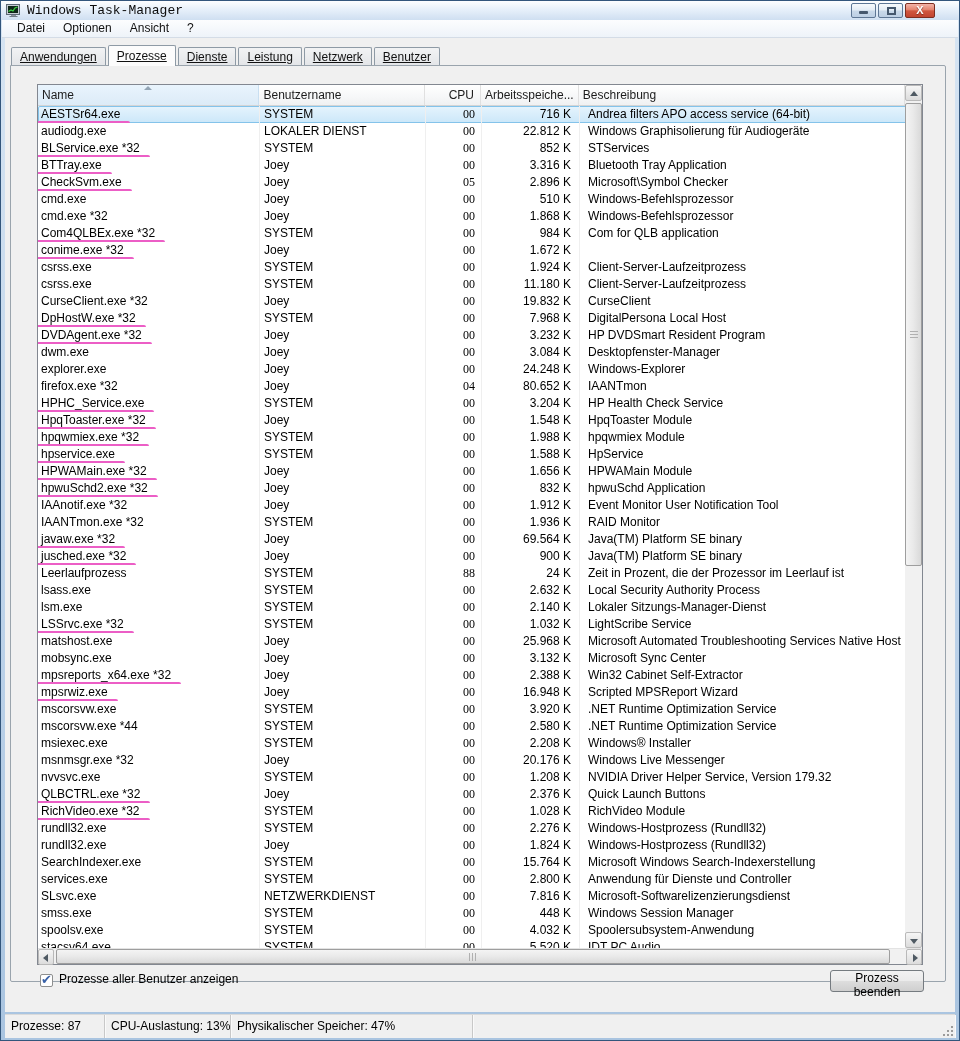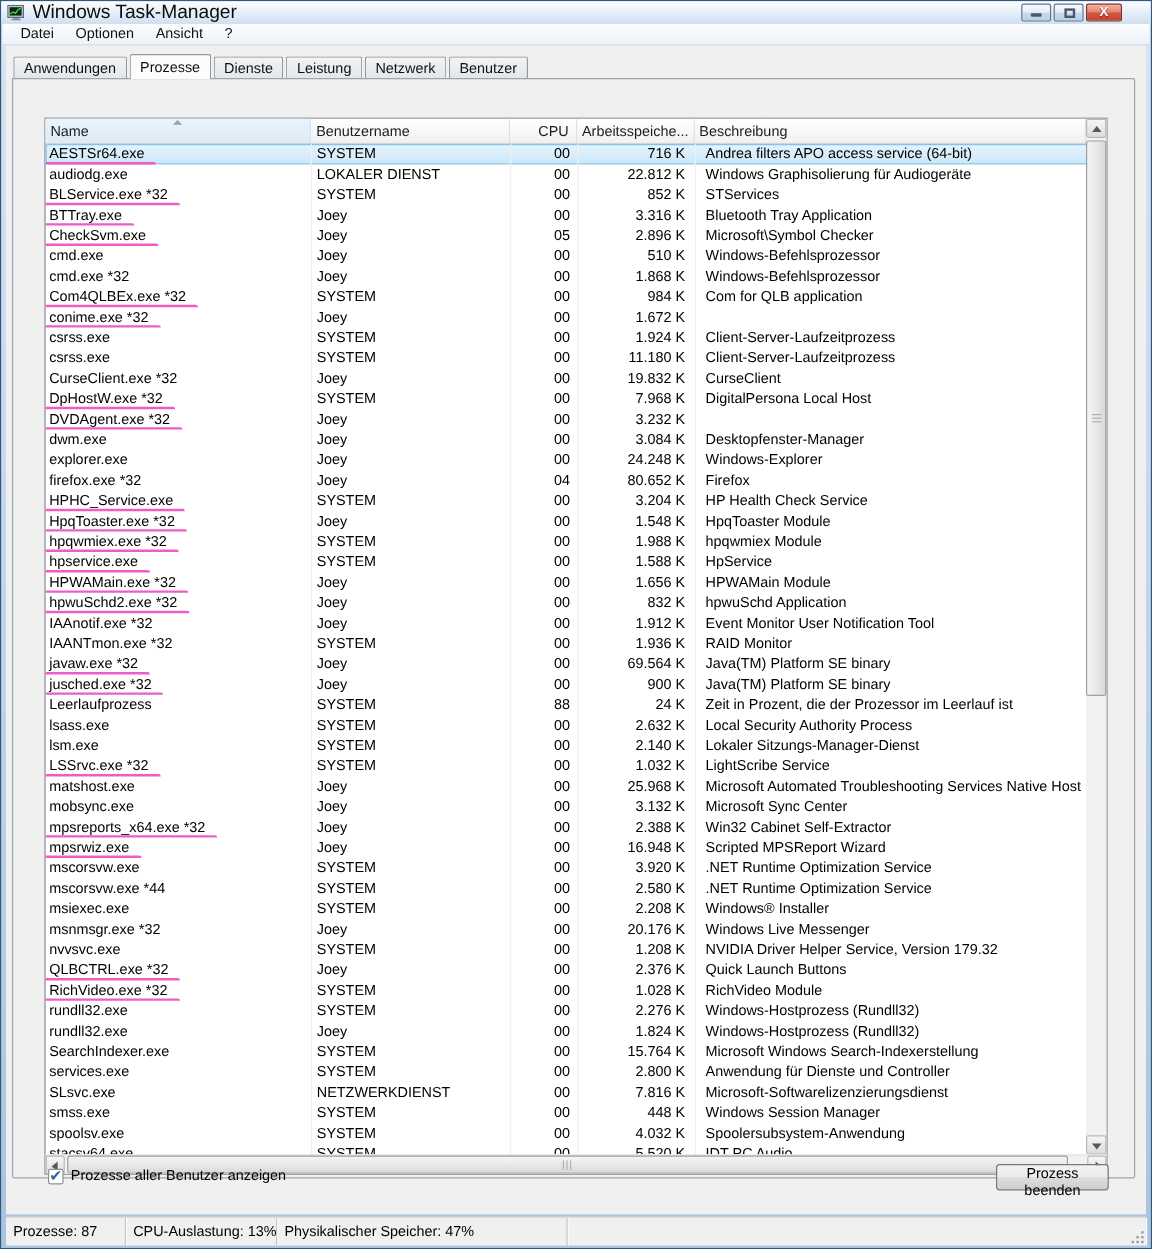--- a/index.html
+++ b/index.html
@@ -6,21 +6,21 @@
   html,body { width:960px; height:1041px; background:#fff; font-family:"Liberation Sans","DejaVu Sans",sans-serif; }
   .window { position:absolute; top:0; left:0; width:960px; height:1041px;
     background:linear-gradient(180deg,#d7e5f3 0%,#bcd2e9 60%,#a9c4e0 100%);
     border:1px solid #33567c; overflow:hidden; }
 
   
   .titlebar { position:absolute; top:0; left:0; right:0; height:19px;
     background:linear-gradient(180deg,#fdfeff 0%,#e7f0fa 45%,#cfdff1 100%);
     display:flex; align-items:center; padding-left:5px; }
   .app-icon { width:15px; height:13px; margin-right:6px; flex:0 0 auto; }
-  .title-text { font-size:16px; color:#0d0d0d; }
+  .title-text { font-size:13px; color:#0d0d0d;font-family:Liberation Mono, monospace; }
   .winbtns { position:absolute; right:24px; top:2px; display:flex; gap:2px; }
   .wbtn { width:25px; height:15px; border:1px solid #5e7795; border-radius:2px;
     background:linear-gradient(180deg,#f7fafc 0%,#e3ecf5 48%,#c9d9ea 52%,#bccfe4 100%);
     position:relative; cursor:default; }
   .wbtn.close { width:30px; border-color:#7c2d20;
     background:linear-gradient(180deg,#f3b4a8 0%,#e4826d 46%,#d05740 52%,#c24530 100%); }
   .glyph-min { position:absolute; left:7px; right:7px; bottom:3px; height:3px; background:#45586e; border-radius:1px; }
   .glyph-max { position:absolute; left:8px; top:3px; width:9px; height:8px; border:2px solid #45586e; }
   .glyph-close { position:absolute; left:0; top:0; right:0; bottom:0; color:#fff; font-size:11px; font-weight:bold;
     text-align:center; line-height:13px; text-shadow:0 1px 1px #7c2d20; }
@@ -31,47 +31,47 @@
     display:flex; align-items:center; padding-left:6px; }
   .menu-item { font-size:12px; color:#111; padding:0 9px; line-height:17px; }
 
   
   .client { position:absolute; top:37px; left:4px; right:4px; bottom:28px; background:#f0f0f0; }
 
   
   .tabs { position:absolute; top:7px; left:6px; height:21px; display:flex; align-items:flex-end; }
   .tab { font-size:12px; color:#111; height:19px; line-height:18px; padding:0 8px;
     border:1px solid #8e9aa5; border-bottom:none; border-radius:2px 2px 0 0; margin-right:2px;
-    background:linear-gradient(180deg,#f2f3f4,#e3e5e8); position:relative; z-index:1; }
+    background:linear-gradient(180deg,#f2f3f4,#e3e5e8); position:relative; z-index:1;text-decoration:underline; }
   .tab.active { height:21px; background:#fcfcfc; z-index:3; line-height:20px; }
 
   
   .tabpage { position:absolute; top:27px; left:5px; right:9px; bottom:30px;
     background:#f0f0f0; border:1px solid #9aa4ad; border-radius:0 2px 2px 2px; z-index:2; }
 
   
   .listpanel { position:absolute; left:26px; top:18px; width:886px; height:881px;
-    background:#fff; border:1px solid #828790;margin-top:14px; }
+    background:#fff; border:1px solid #828790; }
   .lheader { position:absolute; top:0; left:0; height:21px; width:867px; display:flex;
     background:linear-gradient(180deg,#ffffff,#f6f7f8 60%,#f0f1f2); border-bottom:1px solid #d5d5d5; }
   .hcell { font-size:12px; color:#1c1c1c; line-height:20px; padding-left:4px; border-right:1px solid #e0e0e0;
     position:relative; overflow:hidden; white-space:nowrap; }
   .hcell.sorted { background:linear-gradient(180deg,#e9f4fd,#dcebf7); border-right-color:#c9dff1; }
   .hcell.num { text-align:right; padding-right:6px; }
   .sort-arrow { position:absolute; top:1px; left:50%; margin-left:-4px; width:0; height:0;
     border-left:4px solid transparent; border-right:4px solid transparent; border-bottom:4px solid #93a5b5; }
 
   .lrows { position:absolute; top:21px; left:0; width:869px; bottom:16px; overflow:hidden; }
   .row { height:17px; display:flex; position:relative; }
   .row.partial { height:17px; }
   .cell { font-size:12px; color:#000; line-height:16px; white-space:nowrap; overflow:hidden;
     border-right:1px solid #efefef; }
   .c0 { width:222px; padding-left:3px; }
   .c1 { width:166px; padding-left:4px; }
-  .c2 { width:56px;  text-align:right; padding-right:6px; }
+  .c2 { width:56px;  text-align:right; padding-right:6px;font-family:Liberation Serif, serif; }
   .c3 { width:98px;  text-align:right; padding-right:8px; }
   .c4 { width:327px; padding-left:8px; border-right:none; }
   .row.selected { background:linear-gradient(180deg,#e6f4fd,#cbe7f9); border-radius:2px; box-shadow:inset 0 0 0 1px #84c3ea; }
   .nm { position:relative; display:inline-block; }
   .row.hl .nm::after { content:""; position:absolute; left:-5px; right:-10px; bottom:-3px; height:4px;
     background:#ec5ec6; border-radius:2px; }
 
   
   .vscroll { position:absolute; top:0; right:0; width:17px; bottom:16px; background:#f1f1f1; }
   .hscroll { position:absolute; bottom:0; left:0; right:0; height:16px; background:#f1f1f1; border-top:1px solid #e3e3e3; }
@@ -261,41 +261,42 @@
               <div class="cell c1">SYSTEM</div>
               <div class="cell c2">00</div>
               <div class="cell c3">7.968 K</div>
               <div class="cell c4">DigitalPersona Local Host</div>
             </div>
             <div class="row hl">
               <div class="cell c0"><span class="nm">DVDAgent.exe *32</span></div>
               <div class="cell c1">Joey</div>
               <div class="cell c2">00</div>
               <div class="cell c3">3.232 K</div>
+              <div class="cell c4">HP DVDSmart Resident Program</div>
             </div>
             <div class="row">
               <div class="cell c0"><span class="nm">dwm.exe</span></div>
               <div class="cell c1">Joey</div>
               <div class="cell c2">00</div>
               <div class="cell c3">3.084 K</div>
               <div class="cell c4">Desktopfenster-Manager</div>
             </div>
             <div class="row">
               <div class="cell c0"><span class="nm">explorer.exe</span></div>
               <div class="cell c1">Joey</div>
               <div class="cell c2">00</div>
               <div class="cell c3">24.248 K</div>
               <div class="cell c4">Windows-Explorer</div>
             </div>
             <div class="row">
               <div class="cell c0"><span class="nm">firefox.exe *32</span></div>
               <div class="cell c1">Joey</div>
               <div class="cell c2">04</div>
               <div class="cell c3">80.652 K</div>
-              <div class="cell c4">Firefox</div>
+              <div class="cell c4">IAANTmon</div>
             </div>
             <div class="row hl">
               <div class="cell c0"><span class="nm">HPHC_Service.exe</span></div>
               <div class="cell c1">SYSTEM</div>
               <div class="cell c2">00</div>
               <div class="cell c3">3.204 K</div>
               <div class="cell c4">HP Health Check Service</div>
             </div>
             <div class="row hl">
               <div class="cell c0"><span class="nm">HpqToaster.exe *32</span></div>

